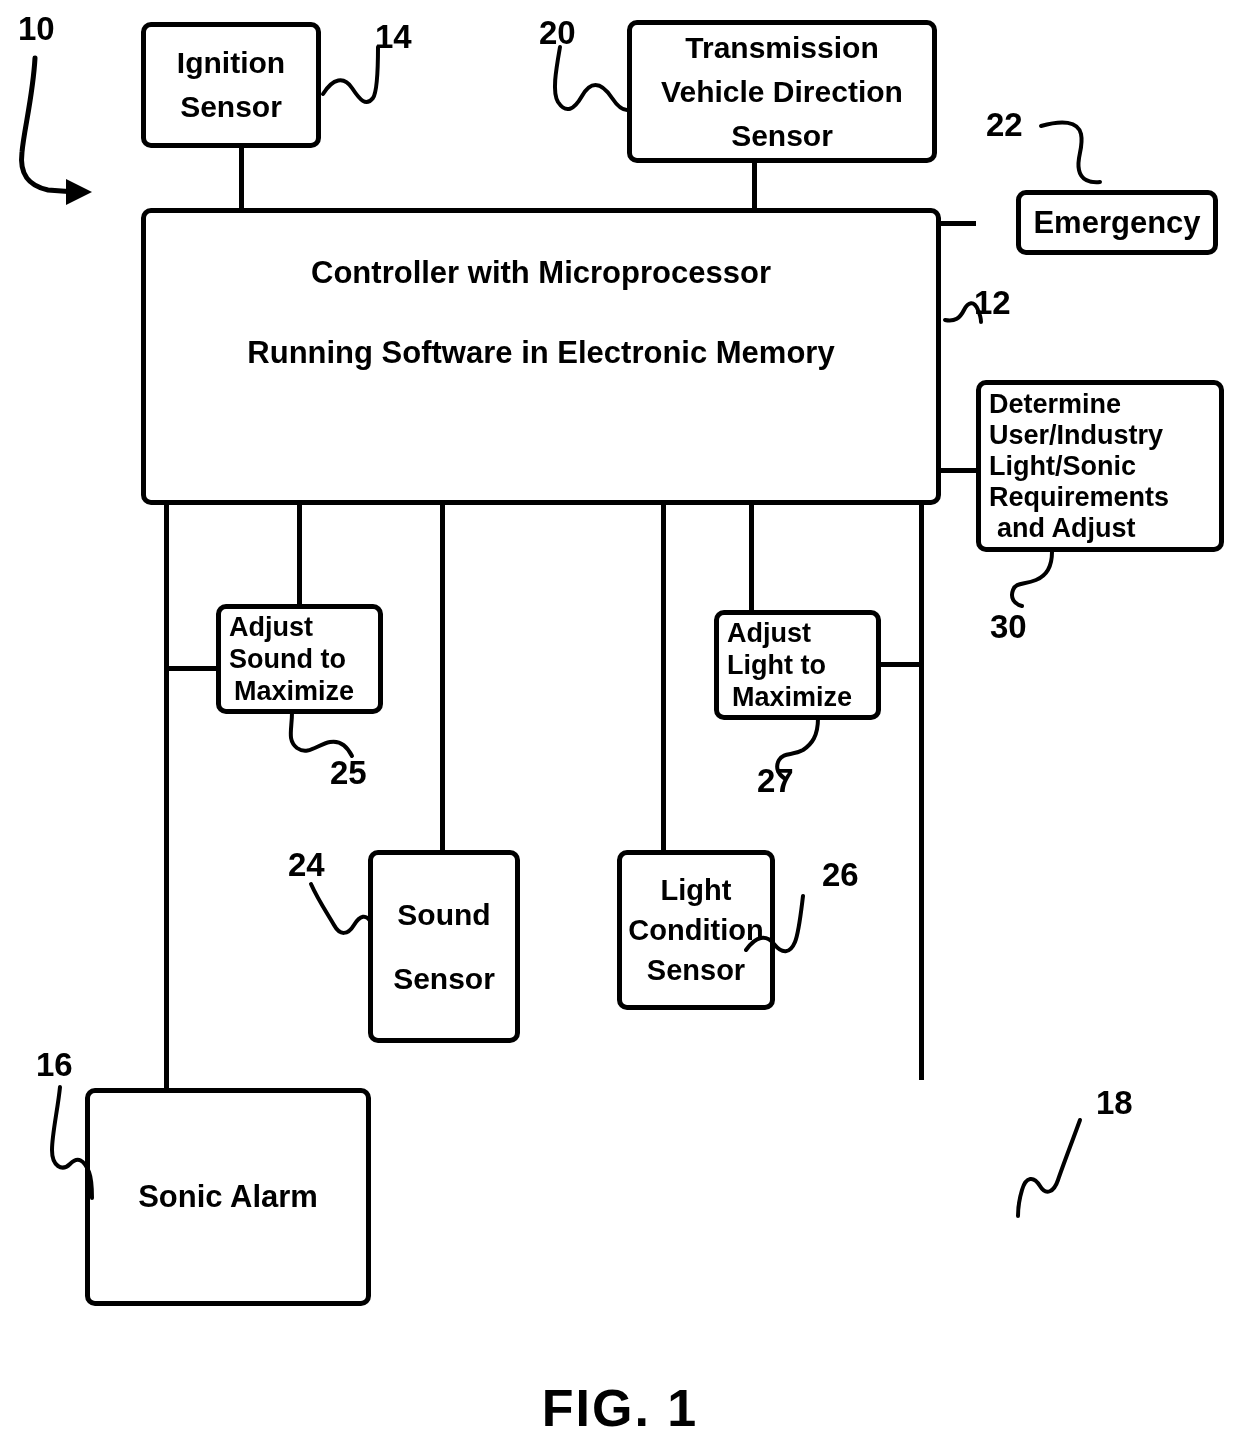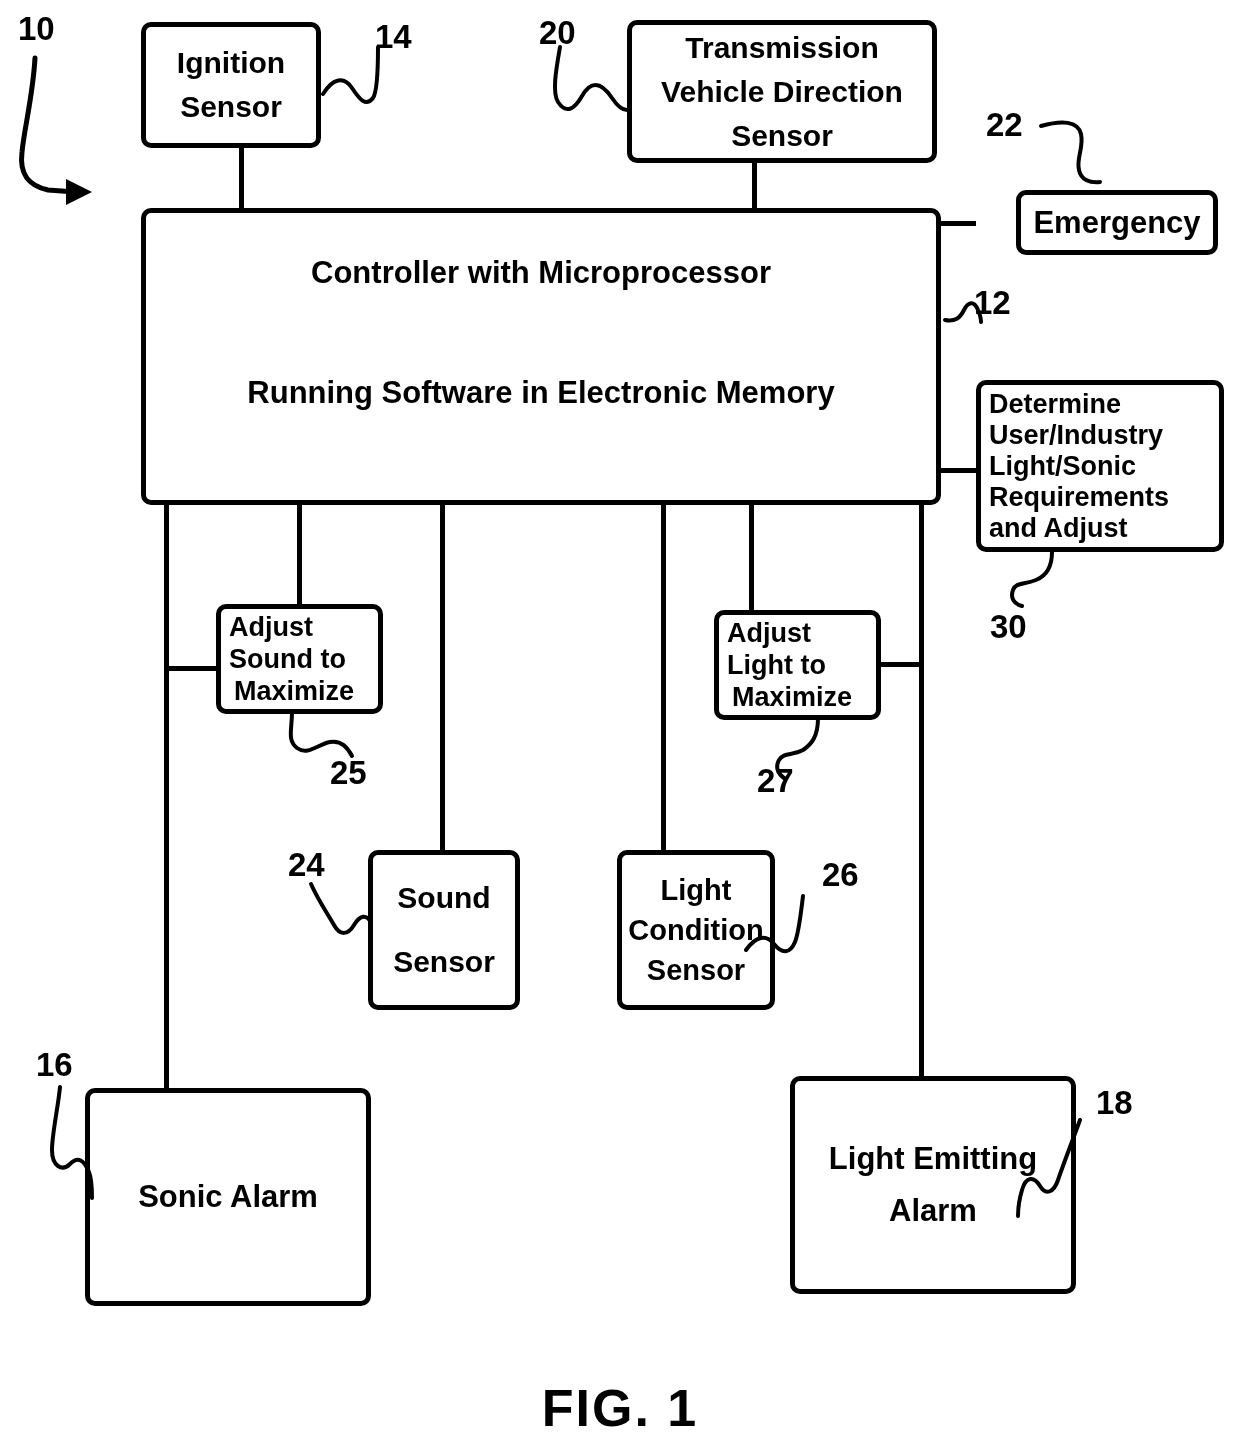--- a/index.html
+++ b/index.html
@@ -113,27 +113,27 @@
     <span class="ln">Vehicle Direction</span>
     <span class="ln">Sensor</span>
   </div>
   <div class="ref" style="left:539px;top:14px;">20</div>
 
   <div class="box" style="left:972px;top:190px;width:202px;height:65px;font-size:31px;line-height:40px;margin-left:44px;">
     <span class="ln">Emergency</span>
   </div>
   <div class="ref" style="left:986px;top:106px;">22</div>
 
-  <div class="box" style="left:141px;top:208px;width:800px;height:297px;font-size:31px;line-height:44px;justify-content:flex-start;padding-top:38px;gap:40px;">
+  <div class="box" style="left:141px;top:208px;width:800px;height:297px;font-size:31px;line-height:44px;justify-content:flex-start;padding-top:38px;">
     <span class="ln">Controller with Microprocessor</span>
     <span class="ln" style="margin-top:36px;">Running Software in Electronic Memory</span>
   </div>
   <div class="ref" style="left:974px;top:284px;">12</div>
 
-  <div class="box" style="left:976px;top:380px;width:248px;height:172px;font-size:27px;line-height:31px;align-items:flex-end;padding-left:8px;text-align:left;">
+  <div class="box" style="left:976px;top:380px;width:248px;height:172px;font-size:27px;line-height:31px;align-items:flex-start;padding-left:8px;text-align:left;">
     <span class="ln">Determine</span>
     <span class="ln">User/Industry</span>
     <span class="ln">Light/Sonic</span>
     <span class="ln">Requirements</span>
     <span class="ln" style="padding-left:8px;">and Adjust</span>
   </div>
   <div class="ref" style="left:990px;top:608px;">30</div>
 
   <div class="box" style="left:216px;top:604px;width:167px;height:110px;font-size:27px;line-height:32px;align-items:flex-start;padding-left:8px;text-align:left;">
     <span class="ln">Adjust</span>
@@ -142,41 +142,37 @@
   </div>
   <div class="ref" style="left:330px;top:754px;">25</div>
 
   <div class="box" style="left:714px;top:610px;width:167px;height:110px;font-size:27px;line-height:32px;align-items:flex-start;padding-left:8px;text-align:left;">
     <span class="ln">Adjust</span>
     <span class="ln">Light to</span>
     <span class="ln" style="padding-left:5px;">Maximize</span>
   </div>
   <div class="ref" style="left:757px;top:762px;">27</div>
 
-  <div class="box" style="left:368px;top:850px;width:152px;height:160px;font-size:30px;line-height:44px;">
+  <div class="box" style="left:368px;top:850px;width:152px;height:193px;font-size:30px;line-height:44px;">
     <span class="ln">Sound</span>
     <span class="ln" style="margin-top:20px;">Sensor</span>
   </div>
   <div class="ref" style="left:288px;top:846px;">24</div>
 
   <div class="box" style="left:586px;top:850px;width:158px;height:160px;font-size:29px;line-height:40px;margin-left:31px;">
     <span class="ln">Light</span>
     <span class="ln">Condition</span>
     <span class="ln">Sensor</span>
   </div>
   <div class="ref" style="left:782px;top:856px;margin-left:40px;">26</div>
 
   <div class="box" style="left:85px;top:1088px;width:286px;height:218px;font-size:31px;line-height:44px;">
     <span class="ln">Sonic Alarm</span>
   </div>
   <div class="ref" style="left:36px;top:1046px;">16</div>
 
-  <div class="box" style="left:790px;top:1076px;width:286px;height:218px;font-size:31px;line-height:52px;">
-    <span class="ln">Light Emitting</span>
-    <span class="ln">Alarm</span>
-  </div>
   <div class="ref" style="left:1096px;top:1084px;">18</div>
 
   <div class="ref" style="left:18px;top:10px;">10</div>
 
   <div class="caption" style="left:0;top:1378px;width:1240px;text-align:center;">FIG.  1</div>
 
 </div>
 
 </body></html>

